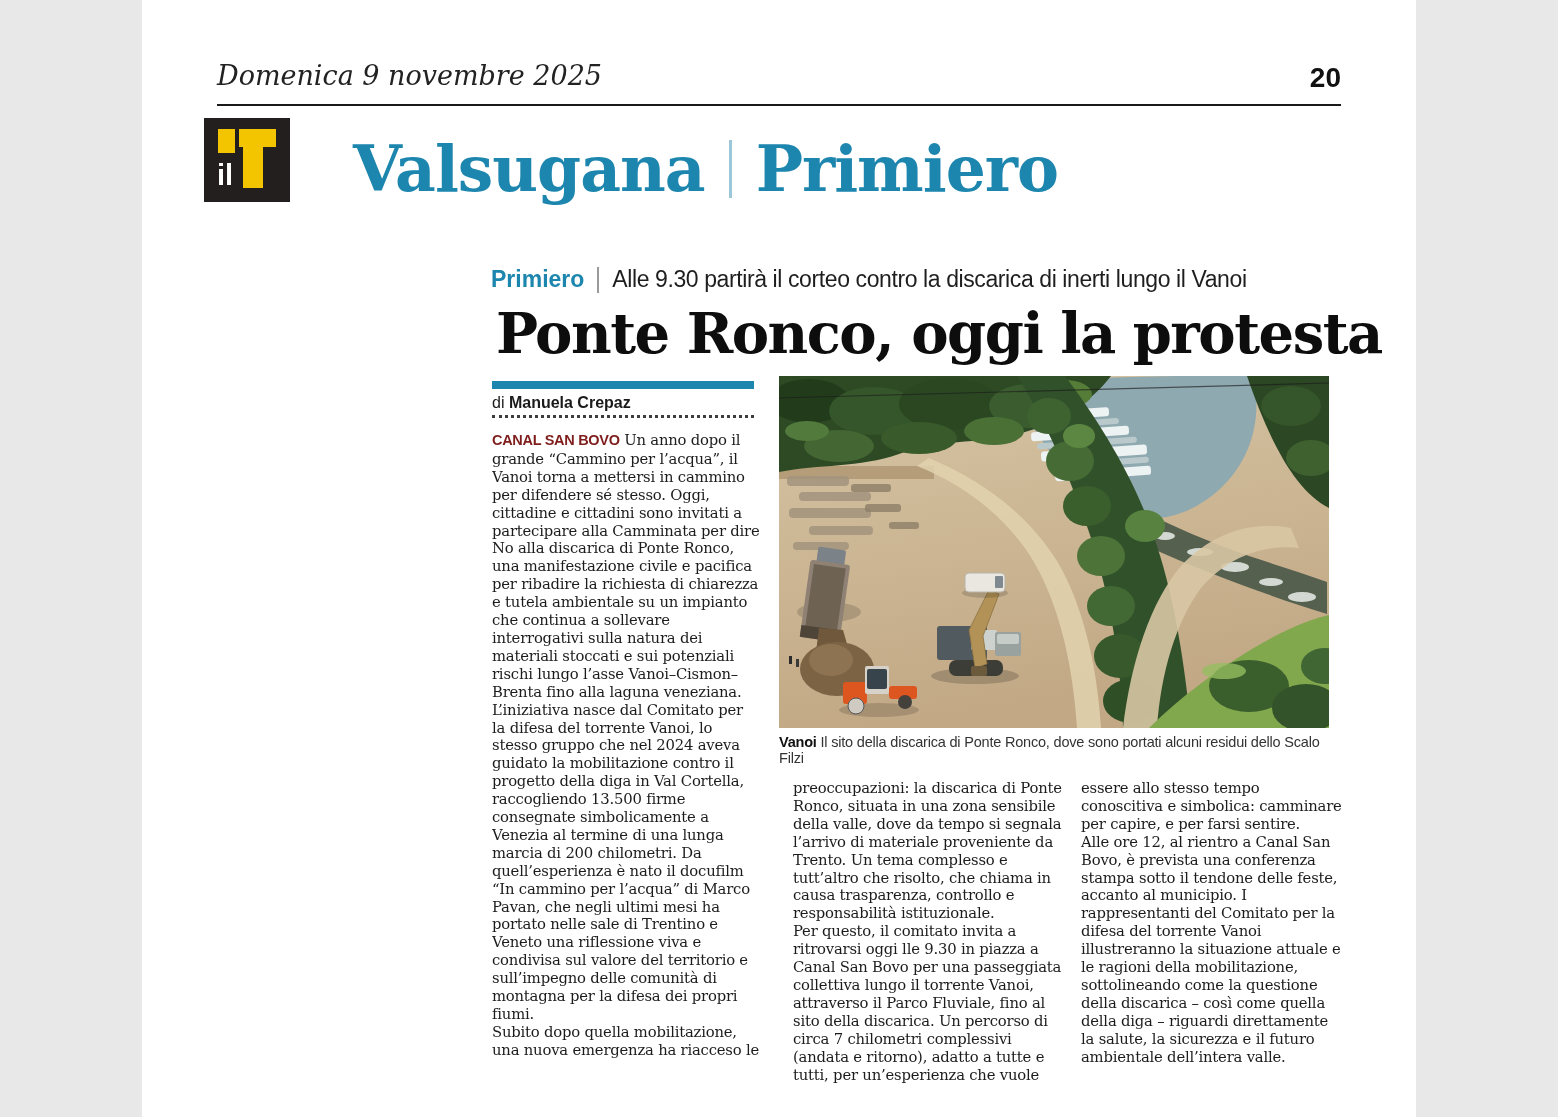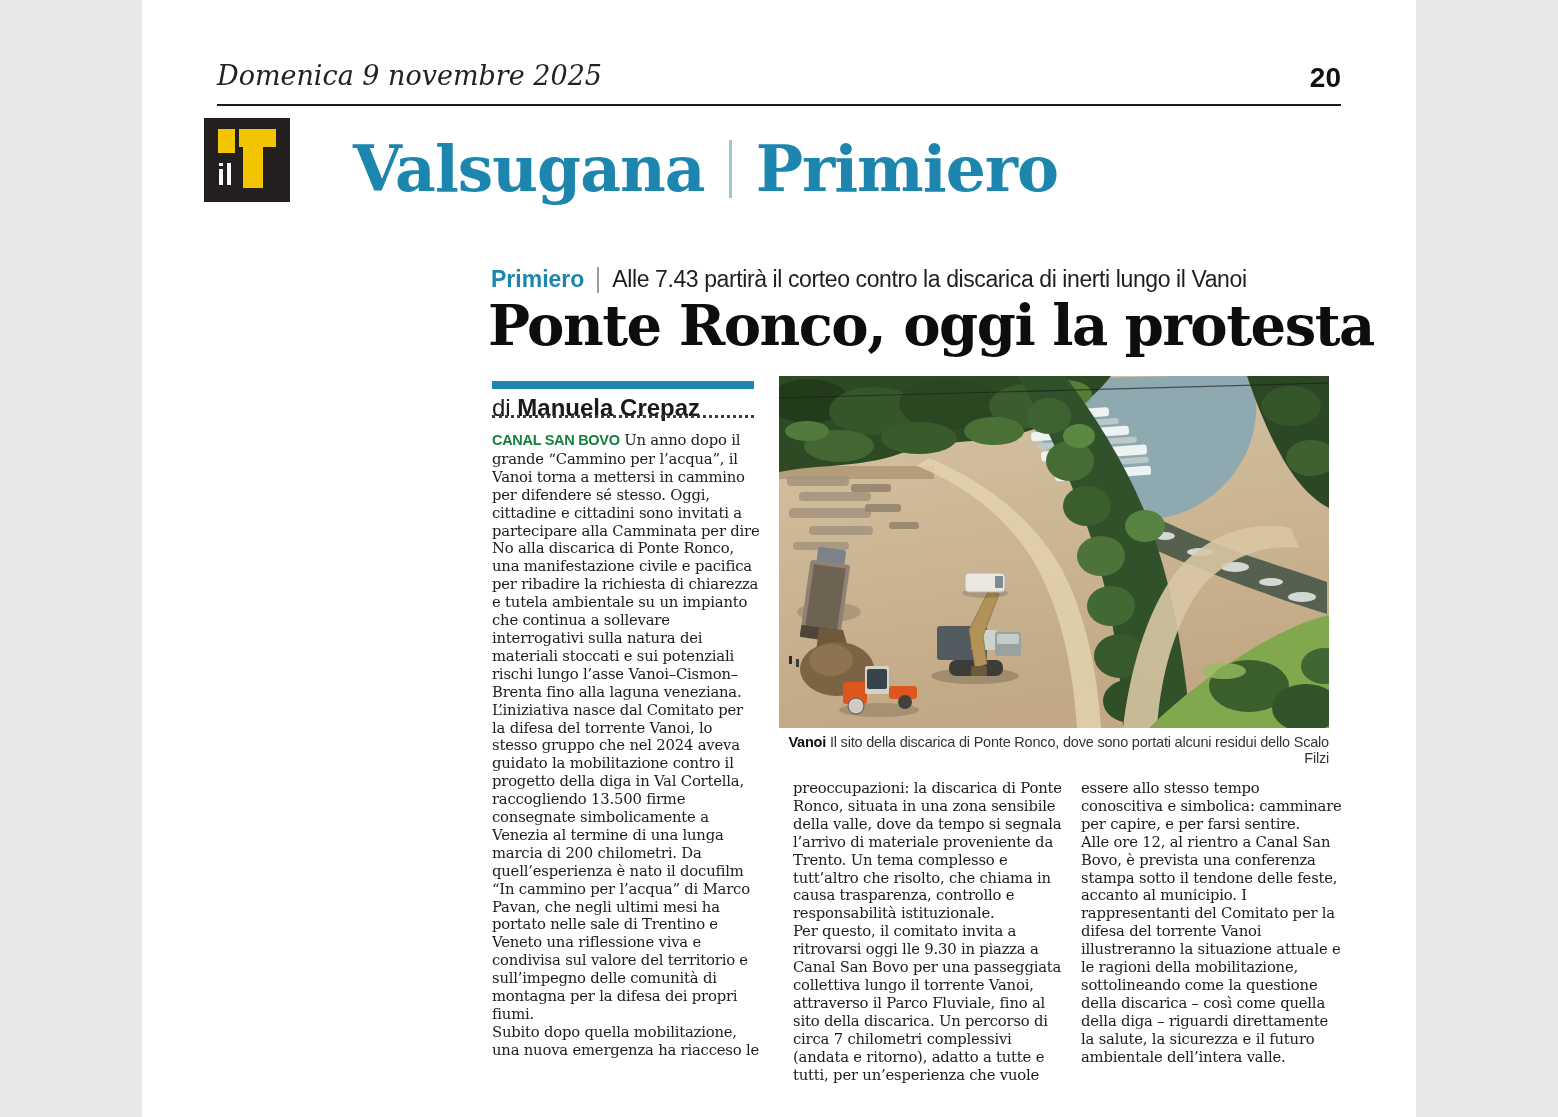--- a/index.html
+++ b/index.html
@@ -42,40 +42,40 @@
   .kicker-divider{display:inline-block;width:2px;height:26px;margin:0 13px;background:#9a9a9a;}
   .kicker-text{color:#1e1e1e;letter-spacing:-0.4px;}
   
   .headline{
     position:absolute;left:346px;top:292px;width:860px;
     font-family:"DejaVu Serif",serif;font-weight:bold;font-size:56px;
     letter-spacing:-1.5px;color:#0d0d0d;white-space:nowrap;
   }
   
   .byline-bar{position:absolute;left:350px;top:381px;width:262px;height:8px;background:var(--accent-blue,#1d86ae);}
-  .byline{position:absolute;left:350px;top:394px;font-size:24px;color:#1a1a1a;}
+  .byline{position:absolute;left:350px;top:394px;font-size:16px;color:#1a1a1a;}
   .byline .author{font-weight:bold;}
   .byline-dots{position:absolute;left:350px;top:415px;width:262px;border-bottom:3px dotted #3c3c3c;}
   
   .body-text{
     position:absolute;
     font-family:"DejaVu Serif",serif;font-size:14.8px;line-height:17.9px;
     letter-spacing:-0.2px;color:#1c1c1c;white-space:pre-line;overflow:hidden;
   }
   .col1{left:350px;top:431px;width:268px;height:686px;}
   .col2{left:639px;top:767px;width:272px;height:350px;}
   .col3{left:927px;top:767px;width:264px;height:350px;}
   .lead-label{
     font-family:"Liberation Sans",sans-serif;font-weight:bold;font-size:14.5px;
-    letter-spacing:-0.3px;color:#15803d;text-align:right;
+    letter-spacing:-0.3px;color:#7f1d1d;text-align:right;
   }
   
   .photo{position:absolute;left:637px;top:376px;width:550px;height:352px;display:block;}
   .caption{
-    position:absolute;left:637px;top:734px;width:550px;text-align:right;
+    position:absolute;left:637px;top:734px;width:550px;
     font-size:14.5px;color:#333;letter-spacing:-0.2px;
   }
   .caption .cap-label{font-weight:bold;color:#111;}
 </style>
 </head>
 <body>
 
 <div class="page">
 
   <div class="date">Domenica 9 novembre 2025</div>
@@ -94,24 +94,24 @@
 
   <div class="section-title">
     <span>Valsugana</span>
     <span class="section-divider"></span>
     <span>Primiero</span>
   </div>
 
   <div class="kicker">
     <span class="kicker-label">Primiero</span>
     <span class="kicker-divider"></span>
-    <span class="kicker-text">Alle 7.43 partirà il corteo contro la discarica di inerti lungo il Vanoi</span>
-  </div>
-
-  <h1 class="headline" style="margin:0;">Ponte Ronco, oggi la protesta</h1>
+    <span class="kicker-text">Alle 9.30 partirà il corteo contro la discarica di inerti lungo il Vanoi</span>
+  </div>
+
+  <h1 class="headline" style="margin:8px;">Ponte Ronco, oggi la protesta</h1>
 
   <div class="byline-bar"></div>
   <div class="byline">
     <span>di</span>
     <span class="author">Manuela Crepaz</span>
   </div>
   <div class="byline-dots"></div>
 
   <p class="body-text col1" style="margin:0;"><strong class="lead-label">CANAL SAN BOVO</strong><span> </span><span>Un anno dopo il grande “Cammino per l’acqua”, il Vanoi torna a mettersi in cammino per difendere sé stesso. Oggi, cittadine e cittadini sono invitati a partecipare alla Camminata per dire No alla discarica di Ponte Ronco, una manifestazione civile e pacifica per ribadire la richiesta di chiarezza e tutela ambientale su un impianto che continua a sollevare interrogativi sulla natura dei materiali stoccati e sui potenziali rischi lungo l’asse Vanoi–Cismon–Brenta fino alla laguna veneziana.
 L’iniziativa nasce dal Comitato per la difesa del torrente Vanoi, lo stesso gruppo che nel 2024 aveva guidato la mobilitazione contro il progetto della diga in Val Cortella, raccogliendo 13.500 firme consegnate simbolicamente a Venezia al termine di una lunga marcia di 200 chilometri. Da quell’esperienza è nato il docufilm “In cammino per l’acqua” di Marco Pavan, che negli ultimi mesi ha portato nelle sale di Trentino e Veneto una riflessione viva e condivisa sul valore del territorio e sull’impegno delle comunità di montagna per la difesa dei propri fiumi.

